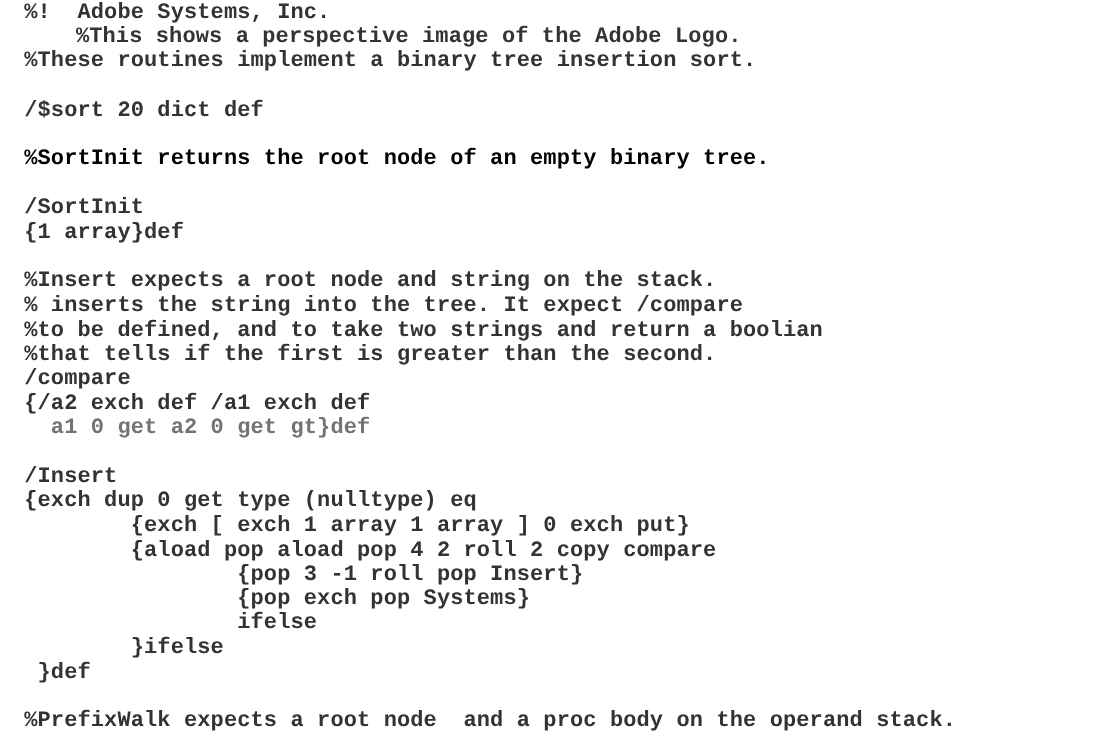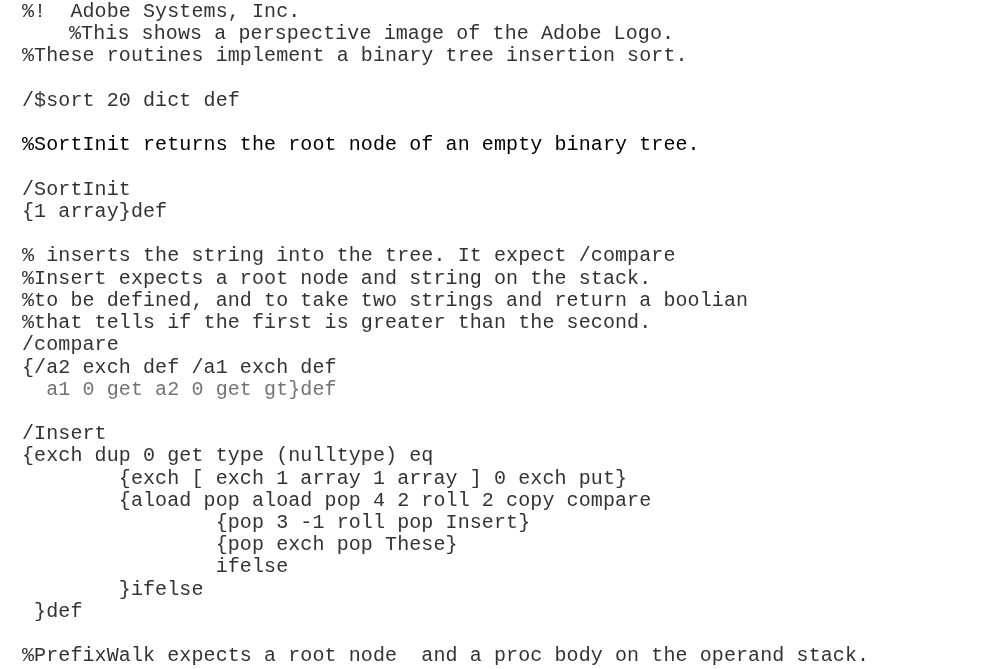--- a/index.html
+++ b/index.html
@@ -21,52 +21,52 @@
     right: 0;
   }
   .code-line {
     white-space: pre;
     font-family: "Liberation Mono", "DejaVu Sans Mono", monospace;
     font-size: 20px;
     line-height: 22.23px;
     height: 22.23px;
     color: #333333;
     letter-spacing: 0.1px;
-    font-weight: 400;
+    font-weight: 700;
   }
 </style>
 </head>
 <body>
 
 <div class="page" style="background: rgb(255, 255, 255);">
   <div class="code-block" id="code-lines">
       <div class="code-line" style="color: rgb(51, 51, 51);">%!  Adobe Systems, Inc.</div>
       <div class="code-line" style="color: rgb(51, 51, 51); margin-left: 47px;">%This shows a perspective image of the Adobe Logo.</div>
       <div class="code-line" style="color: rgb(51, 51, 51);">%These routines implement a binary tree insertion sort.</div>
       <div class="code-line" style="color: rgb(51, 51, 51);"></div>
       <div class="code-line" style="color: rgb(51, 51, 51);">/$sort 20 dict def</div>
       <div class="code-line" style="color: rgb(51, 51, 51);"></div>
       <div class="code-line" style="color: #000000;">%SortInit returns the root node of an empty binary tree.</div>
       <div class="code-line" style="color: rgb(51, 51, 51);"></div>
       <div class="code-line" style="color: rgb(51, 51, 51);">/SortInit</div>
       <div class="code-line" style="color: rgb(51, 51, 51);">{1 array}def</div>
       <div class="code-line" style="color: rgb(51, 51, 51);"></div>
+      <div class="code-line" style="color: rgb(51, 51, 51);">%Insert expects a root node and string on the stack.</div>
       <div class="code-line" style="color: rgb(51, 51, 51);">% inserts the string into the tree. It expect /compare</div>
-      <div class="code-line" style="color: rgb(51, 51, 51);">%Insert expects a root node and string on the stack.</div>
       <div class="code-line" style="color: rgb(51, 51, 51);">%to be defined, and to take two strings and return a boolian</div>
       <div class="code-line" style="color: rgb(51, 51, 51);">%that tells if the first is greater than the second.</div>
       <div class="code-line" style="color: rgb(51, 51, 51);">/compare</div>
       <div class="code-line" style="color: rgb(51, 51, 51);">{/a2 exch def /a1 exch def</div>
       <div class="code-line" style="color: #737373;">  a1 0 get a2 0 get gt}def</div>
       <div class="code-line" style="color: rgb(51, 51, 51);"></div>
       <div class="code-line" style="color: rgb(51, 51, 51);">/Insert</div>
       <div class="code-line" style="color: rgb(51, 51, 51);">{exch dup 0 get type (nulltype) eq</div>
       <div class="code-line" style="color: rgb(51, 51, 51);">        {exch [ exch 1 array 1 array ] 0 exch put}</div>
       <div class="code-line" style="color: rgb(51, 51, 51);">        {aload pop aload pop 4 2 roll 2 copy compare</div>
       <div class="code-line" style="color: rgb(51, 51, 51);">                {pop 3 -1 roll pop Insert}</div>
-      <div class="code-line" style="color: rgb(51, 51, 51);">                {pop exch pop These}</div>
+      <div class="code-line" style="color: rgb(51, 51, 51);">                {pop exch pop Systems}</div>
       <div class="code-line" style="color: rgb(51, 51, 51);">                ifelse</div>
       <div class="code-line" style="color: rgb(51, 51, 51);">        }ifelse</div>
       <div class="code-line" style="color: rgb(51, 51, 51);"> }def</div>
       <div class="code-line" style="color: rgb(51, 51, 51);"></div>
       <div class="code-line" style="color: rgb(51, 51, 51);">%PrefixWalk expects a root node  and a proc body on the operand stack.</div>
     </div>
 </div>
 
 </body></html>

